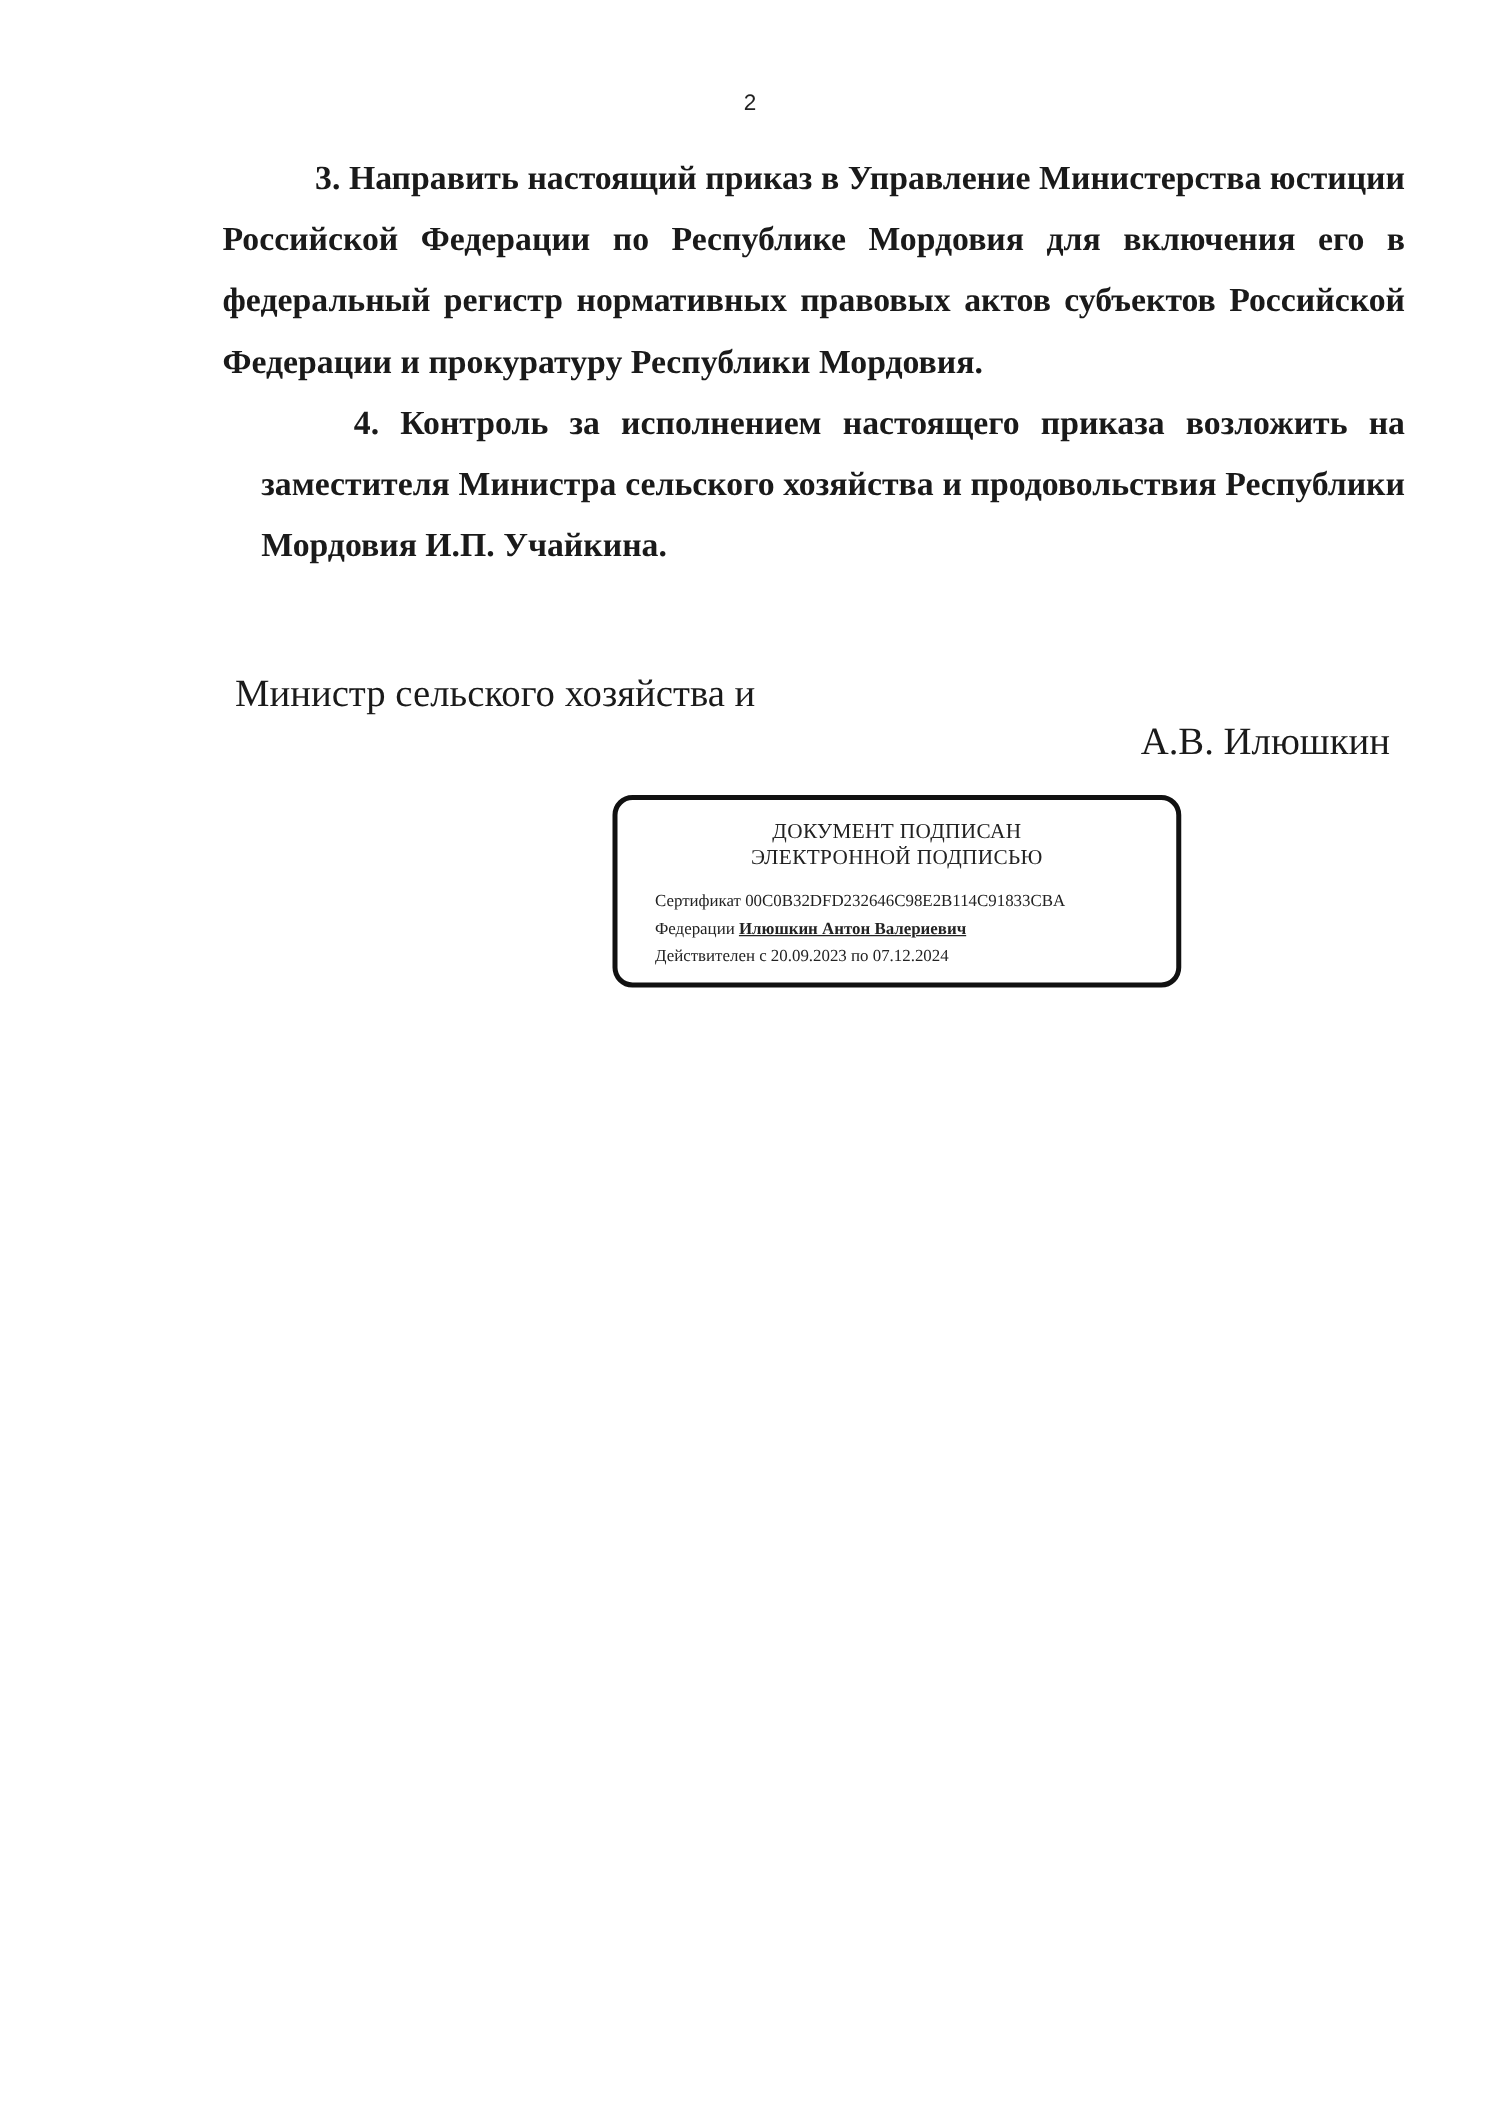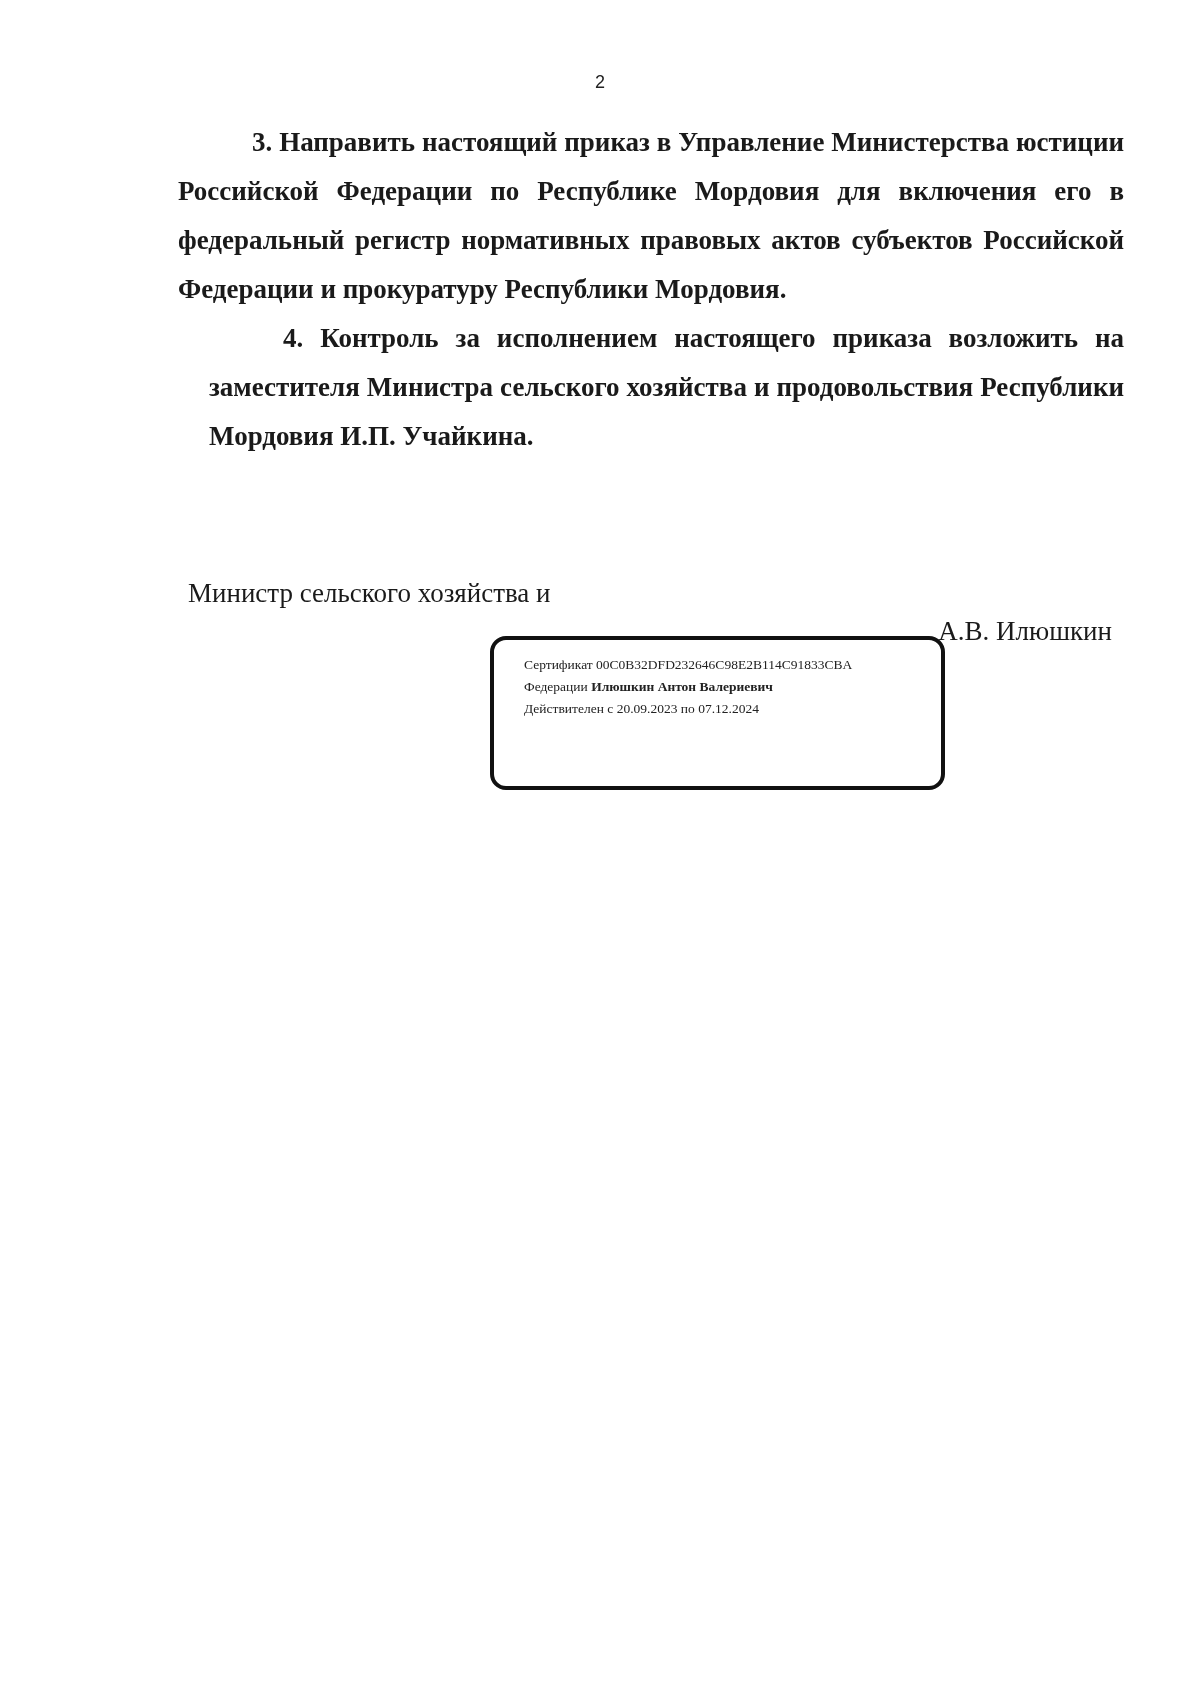--- a/index.html
+++ b/index.html
@@ -36,24 +36,24 @@
       font-weight: bold;
     }
     .para {
       margin: 0;
       text-indent: 74px;
       text-align: justify;
     }
     .para + .para { margin-top: 0; margin-left: 31px; }
     .signature-block {
       position: absolute;
-      top: 574px;
+      top: 536px;
       left: 188px;
       width: 930px;
-      font-size: 27px;
+      font-size: 31px;
       line-height: 38px;
     }
     .sig-title-line { display: block; }
     .sig-name {
       position: absolute;
       right: 6px;
       top: 38px;
     }
     .stamp {
       position: absolute;
@@ -74,38 +74,42 @@
       margin-top: 14px;
       letter-spacing: 0.3px;
     }
     .stamp-details {
       margin-top: 14px;
       padding-left: 30px;
       font-size: 13.5px;
       line-height: 22px;
     }
     .stamp-row { white-space: nowrap; }
-    .stamp-owner-name { font-weight: bold; }
+    .stamp-owner-name { font-weight: bold; text-decoration: underline; }
   </style>
 </head>
 <body>
 
 <div class="page-number">2</div>
 
 <div class="body-text">
   <p class="para">3. Направить настоящий приказ в Управление Министерства юстиции Российской Федерации по Республике Мордовия для включения его в федеральный регистр нормативных правовых актов субъектов Российской Федерации и прокуратуру Республики Мордовия.</p>
   <p class="para">4. Контроль за исполнением настоящего приказа возложить на заместителя Министра сельского хозяйства и продовольствия Республики Мордовия И.П. Учайкина.</p>
 </div>
 
 <div class="signature-block">
   <span class="sig-title-line">Министр сельского хозяйства и</span>
   <span class="sig-name">А.В. Илюшкин</span>
 </div>
 
 <div class="stamp">
+  <div class="stamp-heading">
+    <div>ДОКУМЕНТ ПОДПИСАН</div>
+    <div>ЭЛЕКТРОННОЙ ПОДПИСЬЮ</div>
+  </div>
   <div class="stamp-details">
     <div class="stamp-row">
       <span>Сертификат</span>
       <span>00C0B32DFD232646C98E2B114C91833CBA</span>
     </div>
     <div class="stamp-row">
       <span>Федерации</span>
       <span class="stamp-owner-name">Илюшкин Антон Валериевич</span>
     </div>
     <div class="stamp-row">

